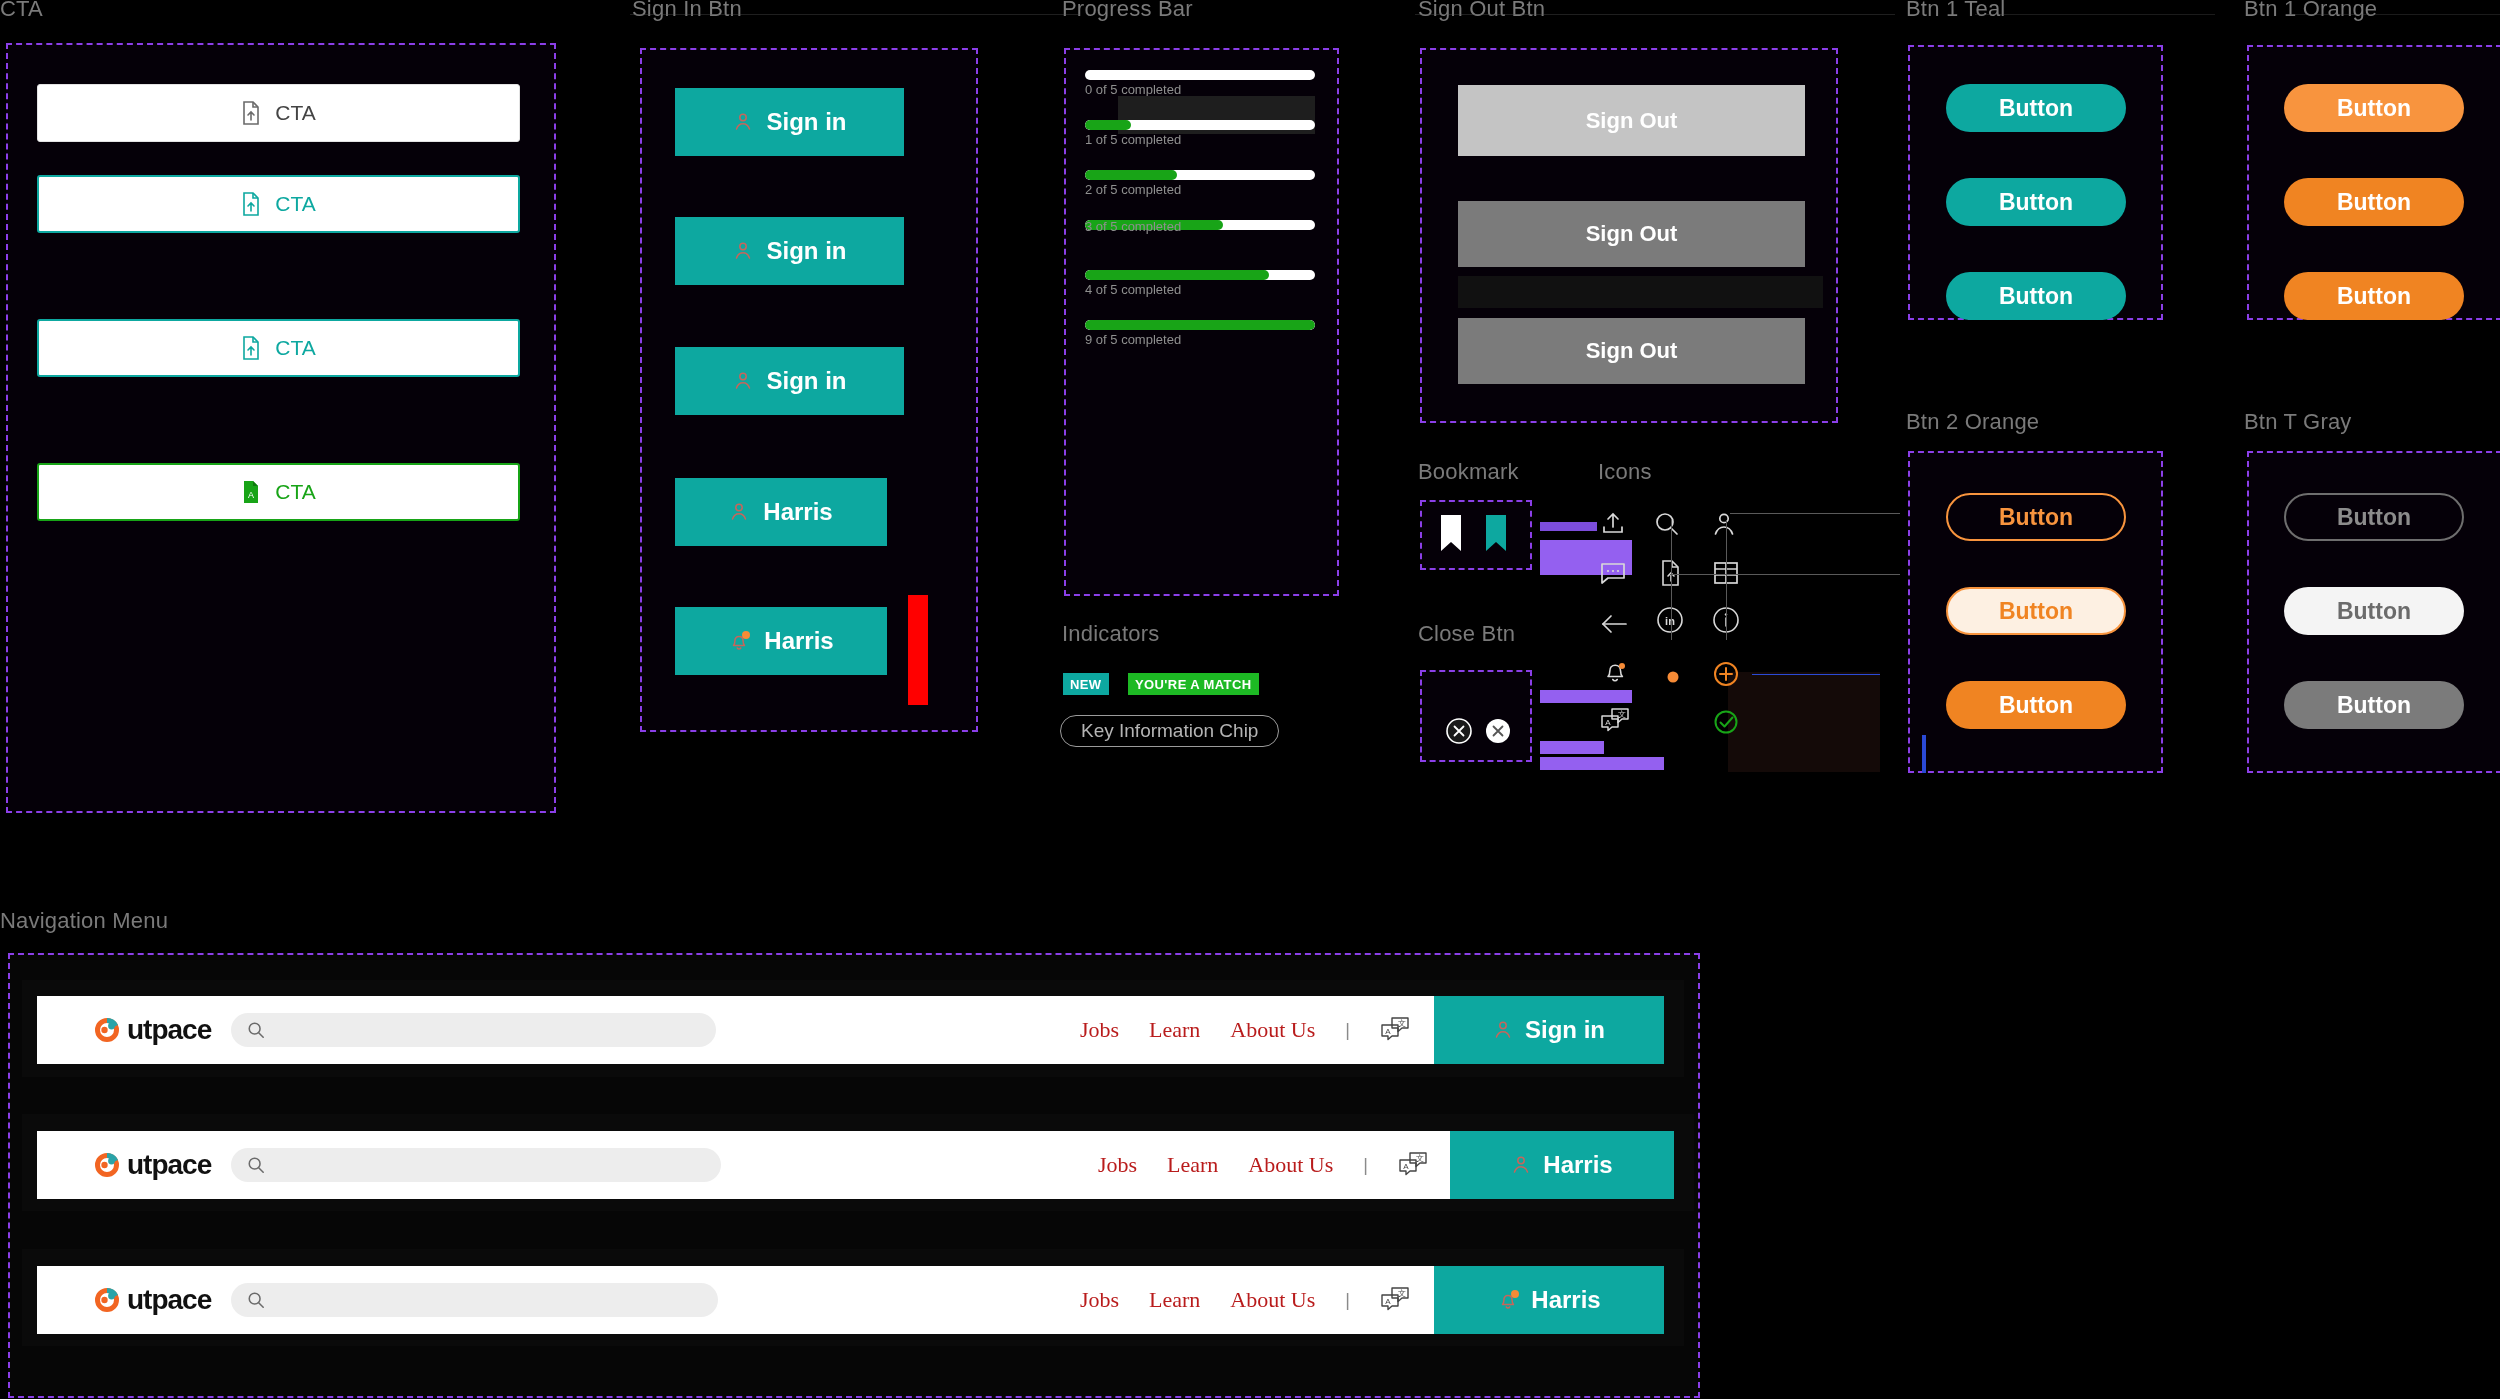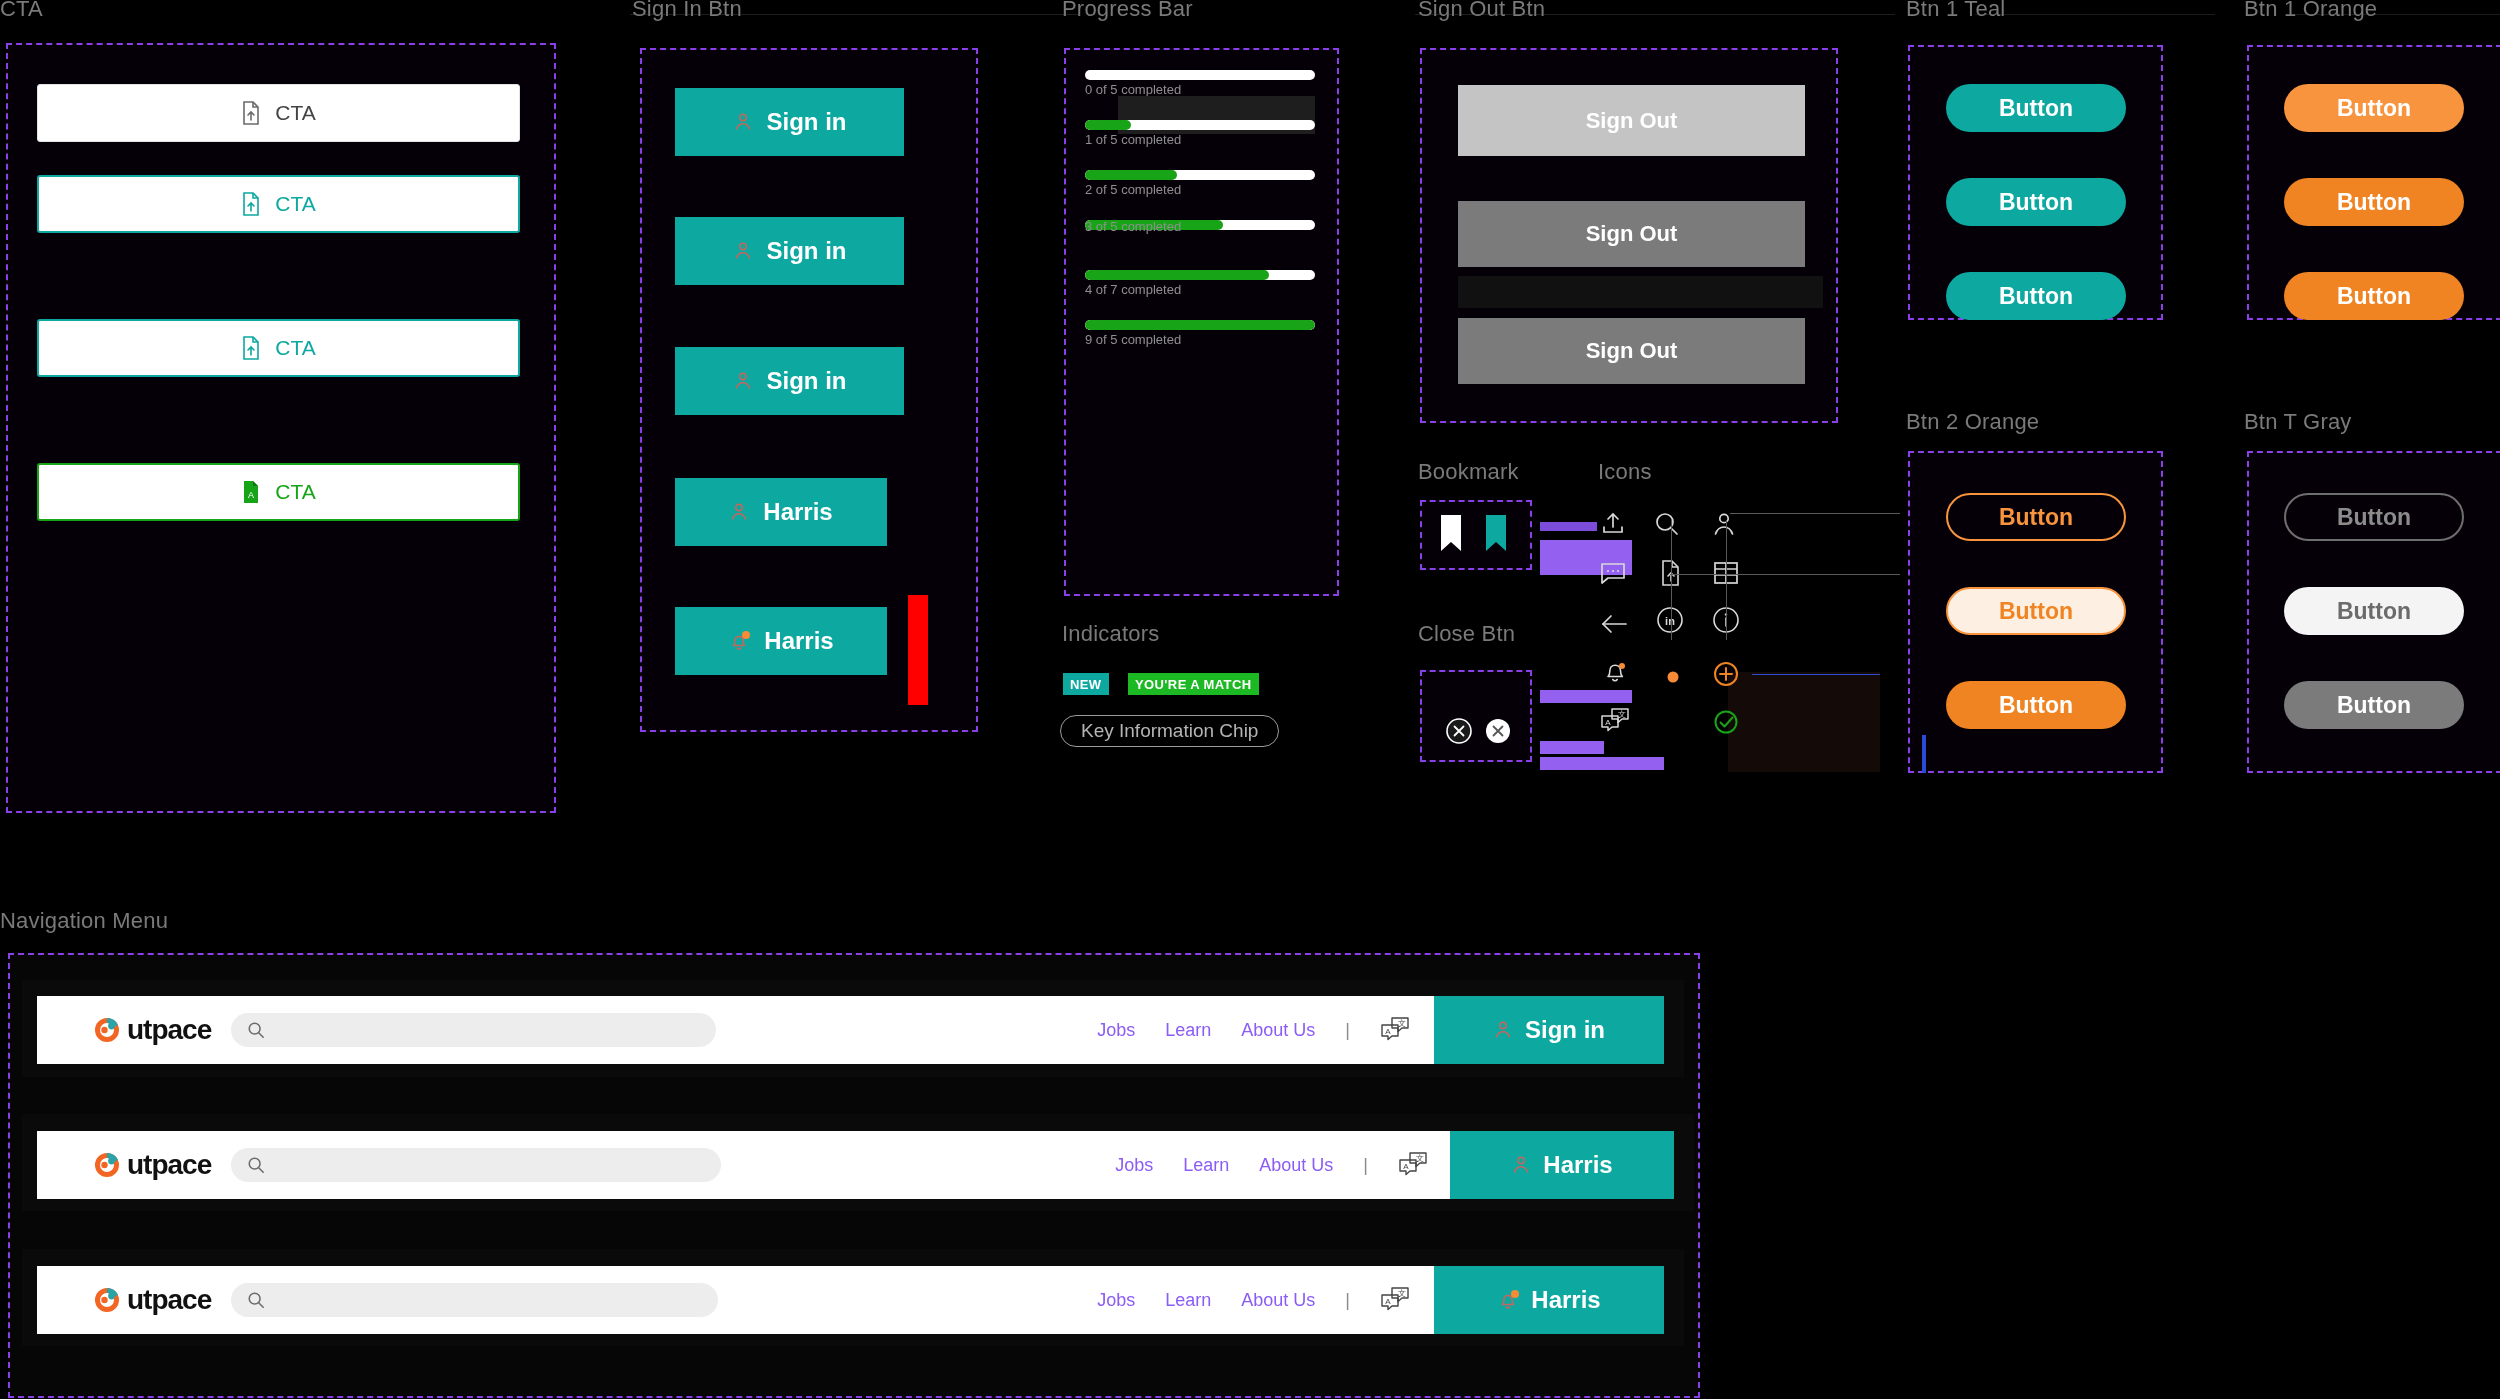--- a/index.html
+++ b/index.html
@@ -94,21 +94,21 @@
   .nav-logo { display: flex; align-items: center; gap: 6px; }
   .nav-logo .logo-text {
     font-size: 28px; font-weight: bold; color: #111; letter-spacing: -1px;
   }
   .nav-search {
     flex: 0 0 auto;
     background: #ededed; border-radius: 999px;
     height: 34px; display: flex; align-items: center; padding: 0 16px;
   }
   .nav-links { display: flex; align-items: center; gap: 30px; margin-left: auto; }
-  .nav-links a { color: #8b5cf6; font-size: 18px; text-decoration: none; }
+  .nav-links a { color: #b91c1c; font-size: 22px; text-decoration: none; font-family: Liberation Serif, serif; }
   .nav-div { color: #8a8a8a; font-size: 18px; }
   .nav-cta {
     display: flex; align-items: center; justify-content: center; gap: 12px;
     background: #0DA8A0; color: #fff; font-size: 24px; font-weight: bold;
     align-self: stretch;
   }
   .nav-wrap {
     position: absolute;
     background: #0a0a0a;
   }
@@ -273,21 +273,21 @@
     <div class="pb-track" style="left:1085px;top:220px;width:230px;">
       <div class="pb-fill" style="width:60%;"></div>
     </div>
     <div class="pb-cap" style="left:1085px;top:219px;">3 of 5 completed</div>
   </div>
 
   <div>
     <div class="pb-track" style="left:1085px;top:270px;width:230px;">
       <div class="pb-fill" style="width:80%;"></div>
     </div>
-    <div class="pb-cap" style="left:1085px;top:282px;">4 of 7 completed</div>
+    <div class="pb-cap" style="left:1085px;top:282px;">4 of 5 completed</div>
   </div>
 
   <div>
     <div class="pb-track" style="left:1085px;top:320px;width:230px;">
       <div class="pb-fill" style="width:100%;"></div>
     </div>
     <div class="pb-cap" style="left:1085px;top:332px;">9 of 5 completed</div>
   </div>
 
   <div class="frame" style="left:1420px;top:48px;width:418px;height:375px;"></div>

